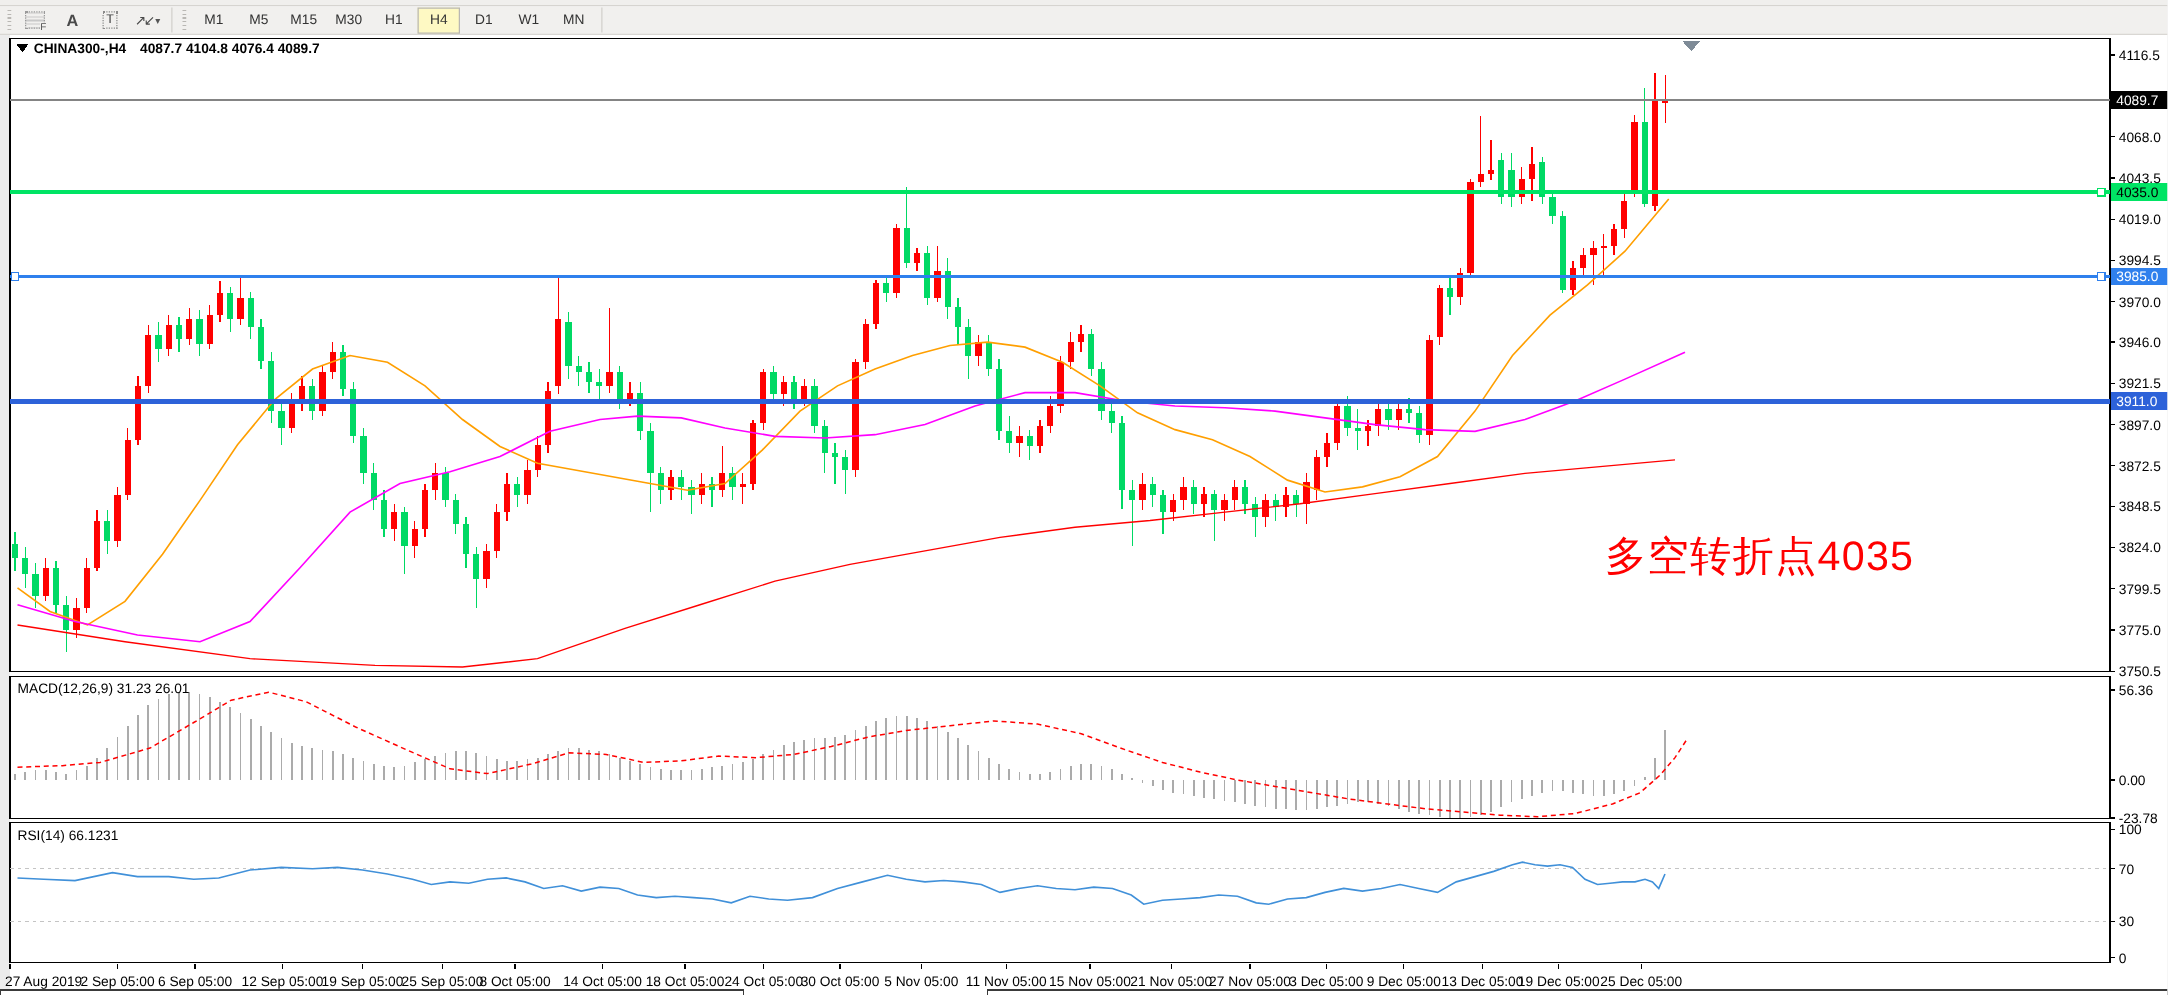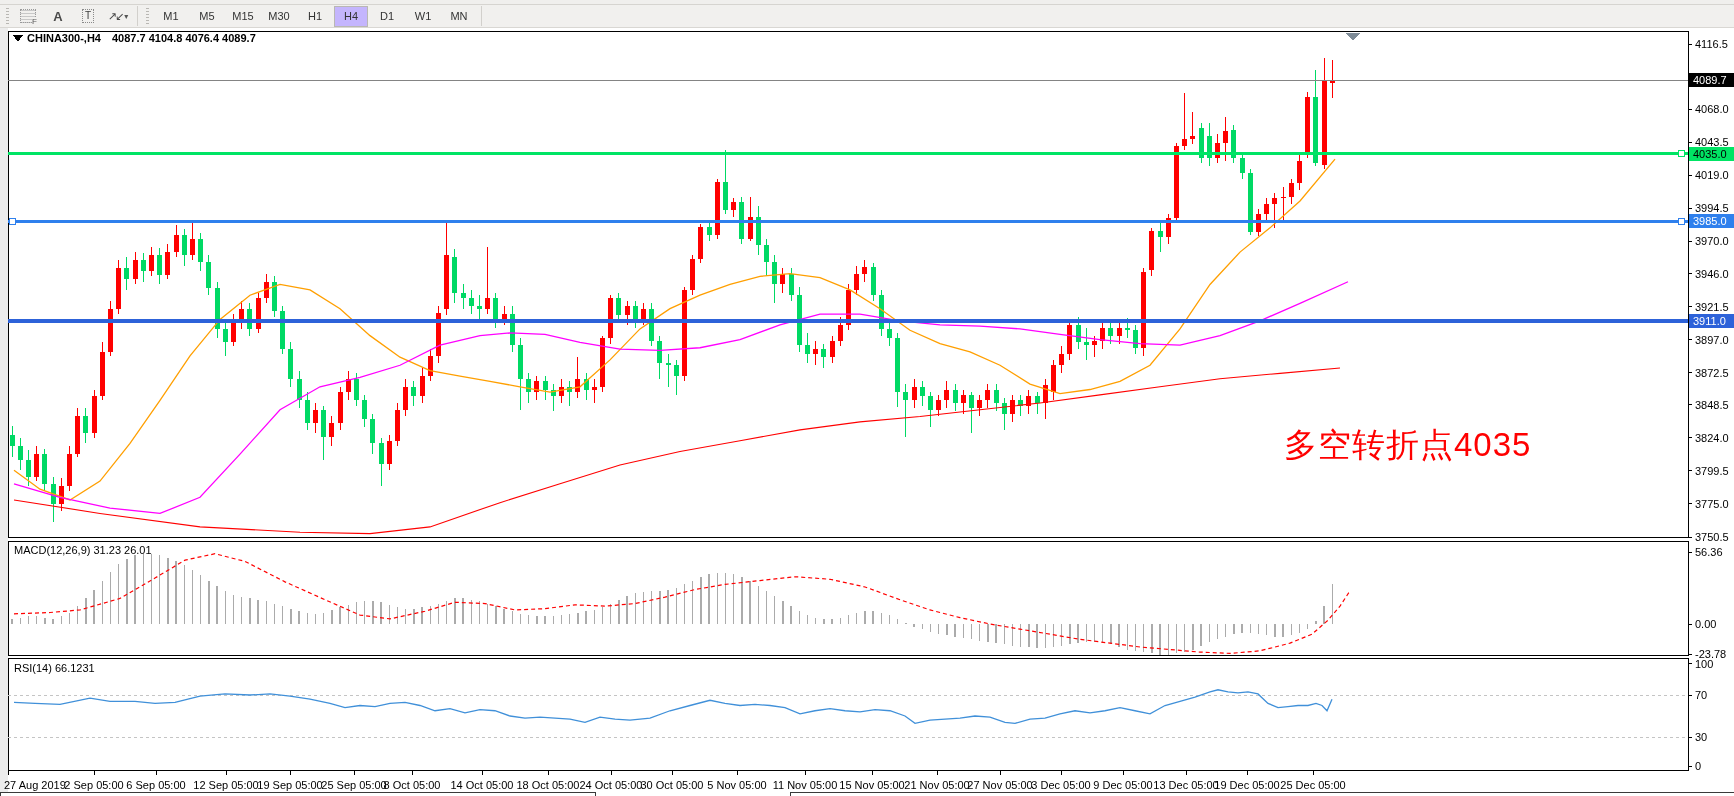--- a/index.html
+++ b/index.html
@@ -12,21 +12,21 @@
   .toolbtn{height:20px;min-width:22px;display:flex;align-items:center;justify-content:center;
     border:1px solid transparent;background:transparent;font-size:11px;color:#3c3c3c;padding:0 3px;cursor:default;}
   .toolbtn .dashedbox{border:1px dotted #8a8a8a;padding:0 2px;font-size:10px;line-height:12px;}
   .toolbtn.letterA{font-size:13px;font-weight:bold;color:#4a4a4a;}
   .fgrid{width:14px;height:12px;border:1px dotted #9a9a9a;position:relative;
      background:repeating-linear-gradient(to bottom,#c8c8c8 0 1px,transparent 1px 3px);}
   .fgrid span{position:absolute;right:-2px;bottom:-4px;font-size:8px;color:#555;background:#f1f0ee;line-height:8px;}
   .sep{width:1px;height:20px;background:#d2d0cc;margin:0 4px;}
   .tf{height:19px;min-width:24px;display:flex;align-items:center;justify-content:center;
     font-size:11px;color:#333;border:1px solid transparent;padding:0 4px;margin:0 1px;cursor:default;}
-  .tf.active{background:#c4b5fd;border:1px solid #b9b7b3;}
+  .tf.active{background:#fef9c3;border:1px solid #b9b7b3;}
   .caret{font-size:8px;color:#555;margin-left:2px;}
   .arrowsicon{font-size:11px;color:#4a4a4a;letter-spacing:-2px;}
   .chartwin{position:absolute;left:0;top:28px;width:1734px;height:768px;background:#ffffff;}
   svg text{font-family:"Liberation Sans","DejaVu Sans",sans-serif;}
   .t11{font-size:11px;fill:#000;}
   .title{font-size:11px;font-weight:bold;fill:#000;}
   .annot{font-size:33px;fill:#ff0000;letter-spacing:1px;}
   .badge-text{font-size:11px;}
 </style>
 </head>

